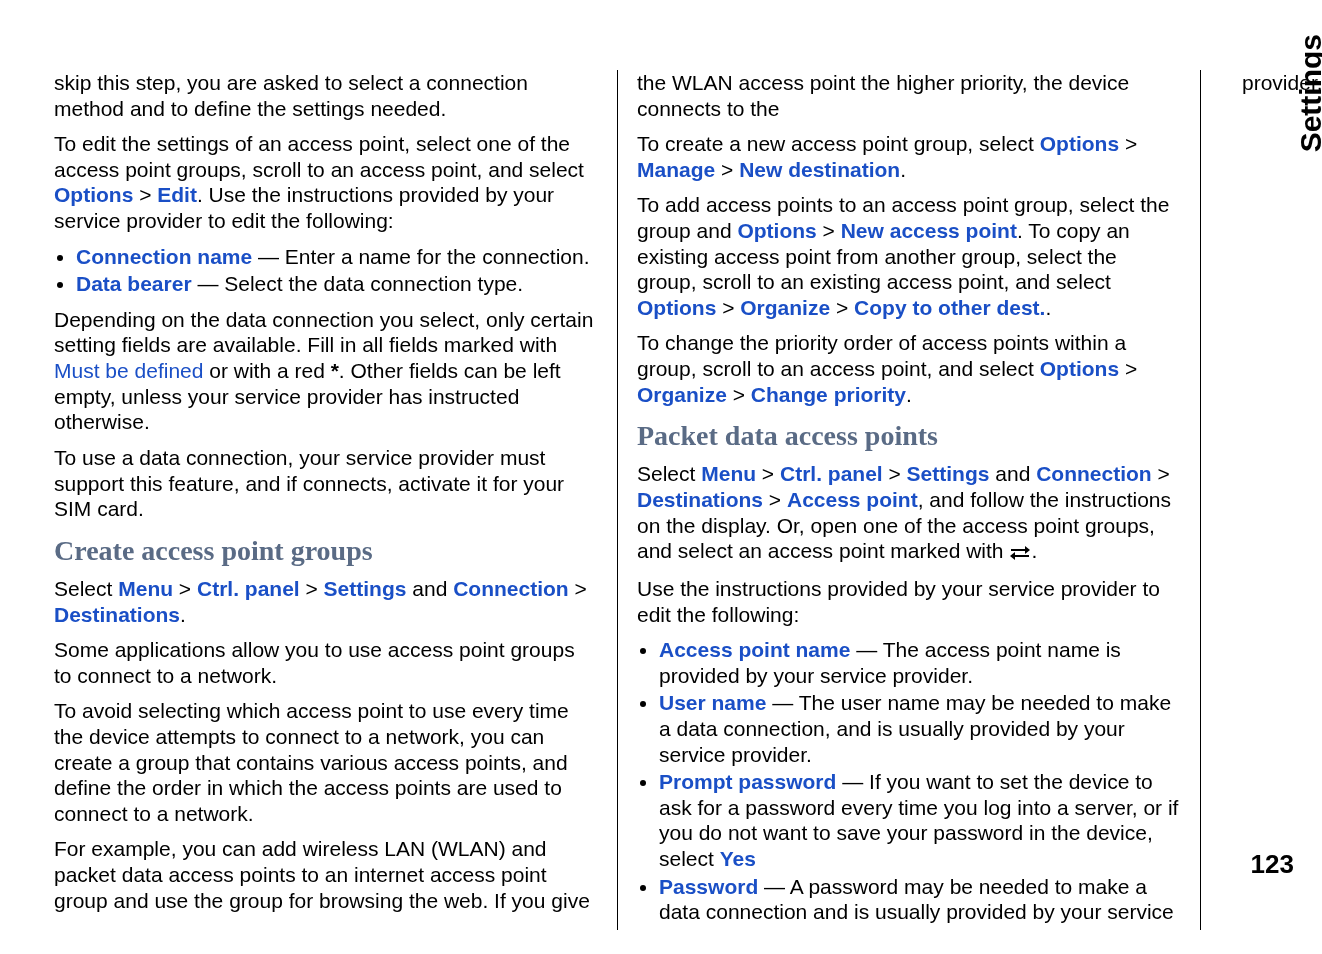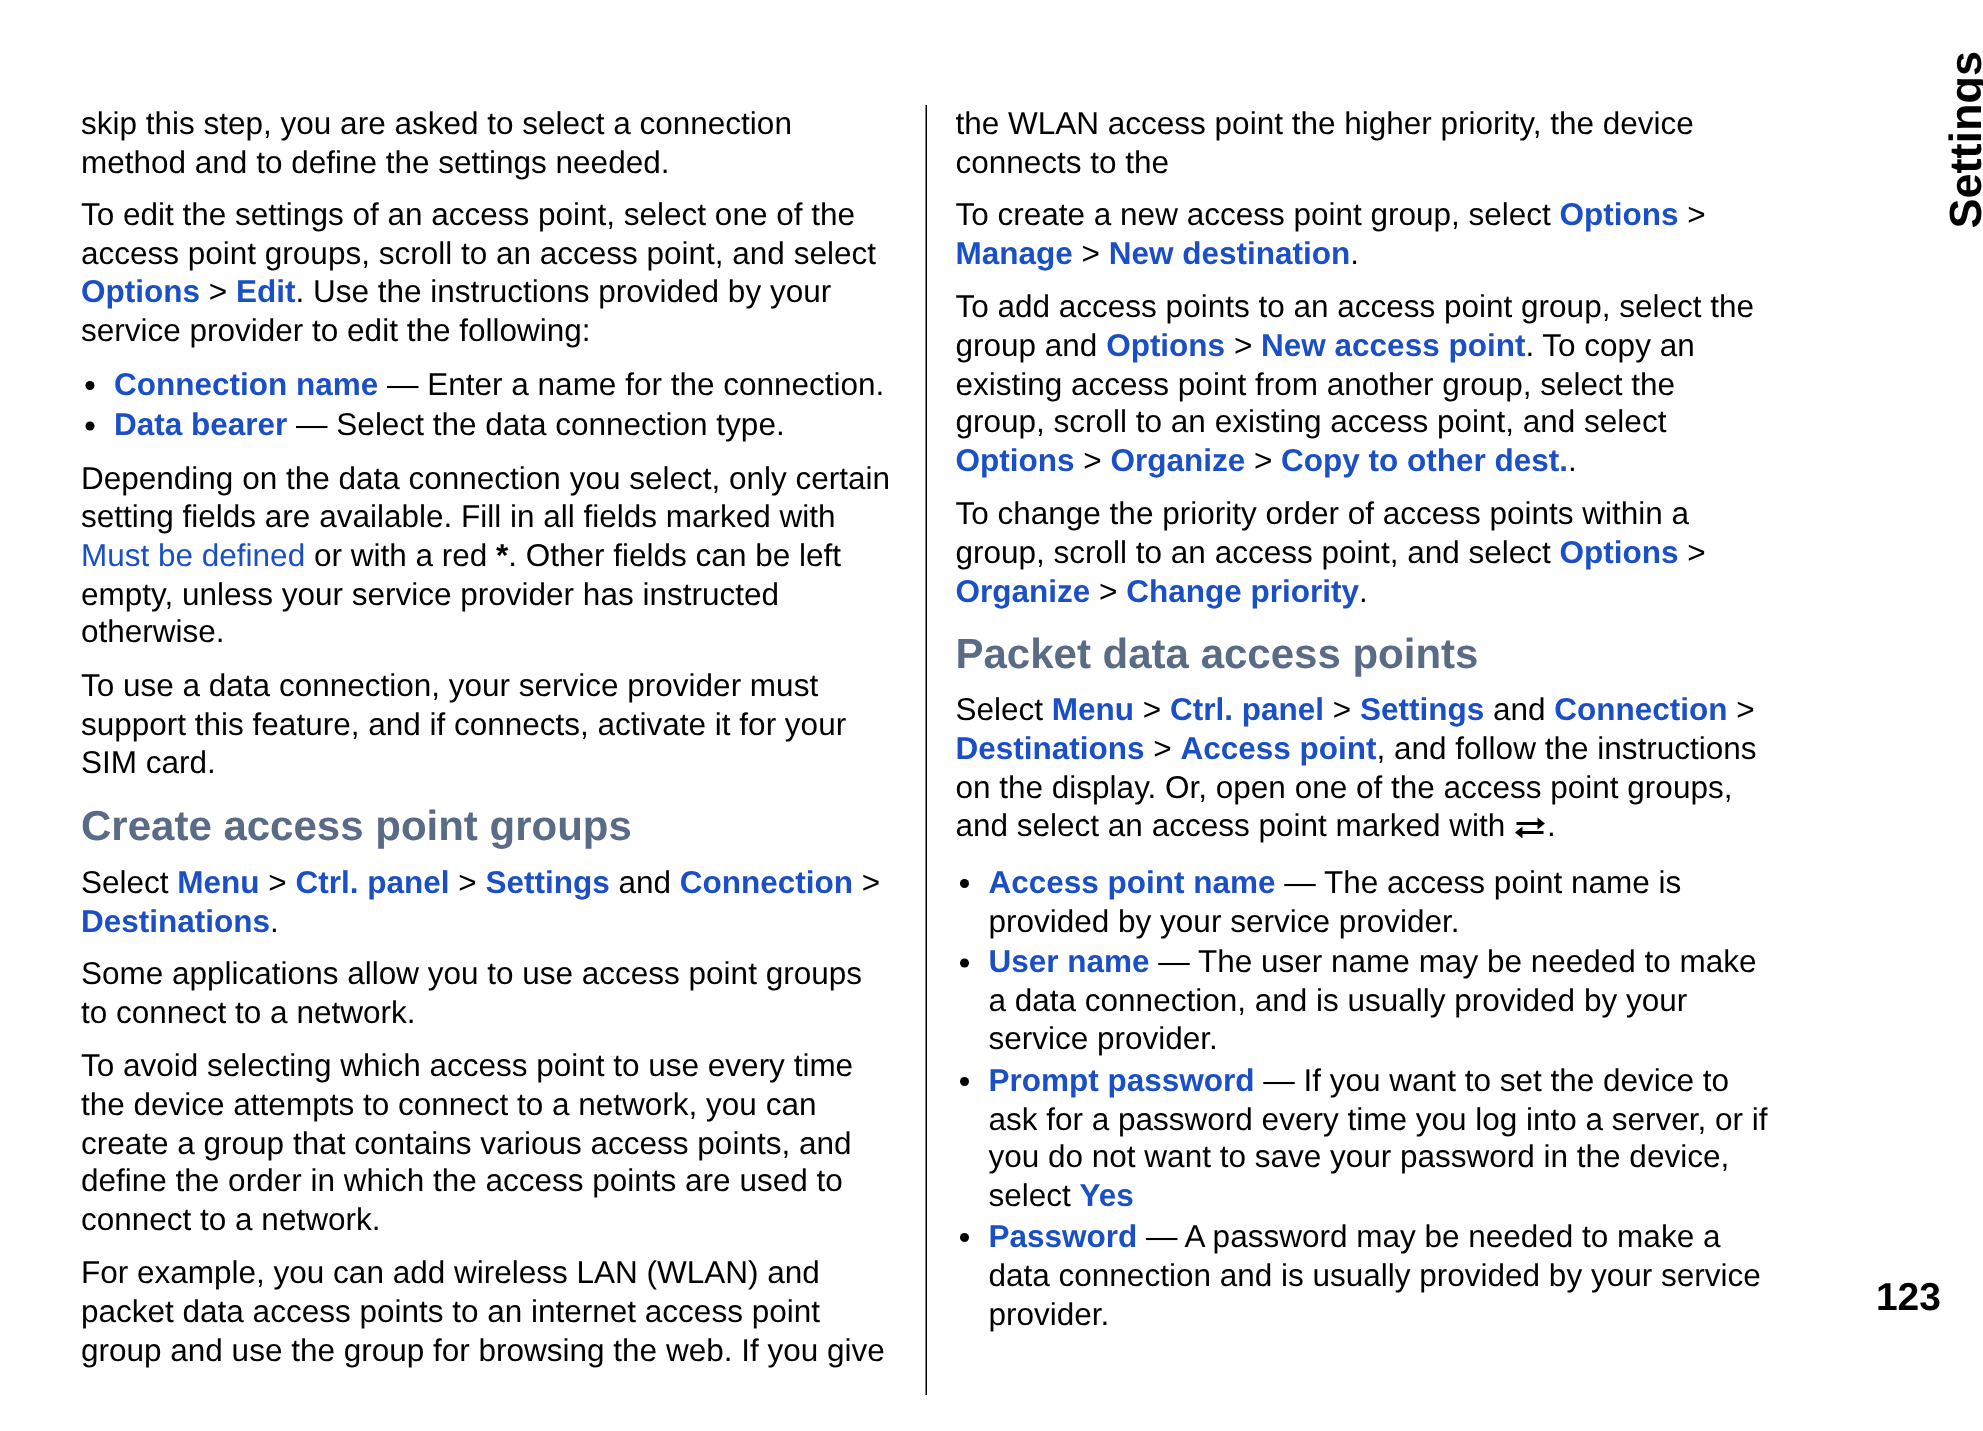--- a/index.html
+++ b/index.html
@@ -48,20 +48,21 @@
   }
   .yes {
     color: #1a4fc6;
     font-weight: bold;
   }
   .heading {
     color: #5a6b85;
     font-weight: bold;
     font-size: 28px;
     margin: 12px 0 8px 0;
+    font-family: Liberation Serif, serif;
   }
   .side-tab {
     position: absolute;
     right: 28px;
     top: 34px;
     transform: rotate(-90deg);
     transform-origin: right top;
     font-size: 30px;
     font-weight: bold;
     color: #000;
@@ -129,20 +130,21 @@
   </p>
 
   <div class="heading">Packet data access points</div>
 
   <p>
     <span>Select </span><span class="hl">Menu</span><span> &gt; </span><span class="hl">Ctrl. panel</span><span> &gt; </span><span class="hl">Settings</span><span> and </span><span class="hl">Connection</span><span> &gt; </span><span class="hl">Destinations</span><span> &gt; </span><span class="hl">Access point</span><span>, and follow the instructions on the display. Or, open one of the access point groups, and select an access point marked with </span><span class="swap-icon"><svg width="22" height="16" viewBox="0 0 22 16">
           <path d="M2 5 L16 5 L16 2 L21 6 L16 10 L16 7 L2 7 Z M20 11 L6 11 L6 8 L1 12 L6 16 L6 13 L20 13 Z" fill="#000"></path>
         </svg></span><span>.</span>
   </p>
 
+  <p>Use the instructions provided by your service provider to edit the following:</p>
 
   <ul>
     <li>
       <span class="hl">Access point name</span><span> — The access point name is provided by your service provider.</span>
     </li>
     <li>
       <span class="hl">User name</span><span> — The user name may be needed to make a data connection, and is usually provided by your service provider.</span>
     </li>
     <li>
       <span class="hl">Prompt password</span><span> — If you want to set the device to ask for a password every time you log into a server, or if you do not want to save your password in the device, select </span><span class="yes">Yes</span>

